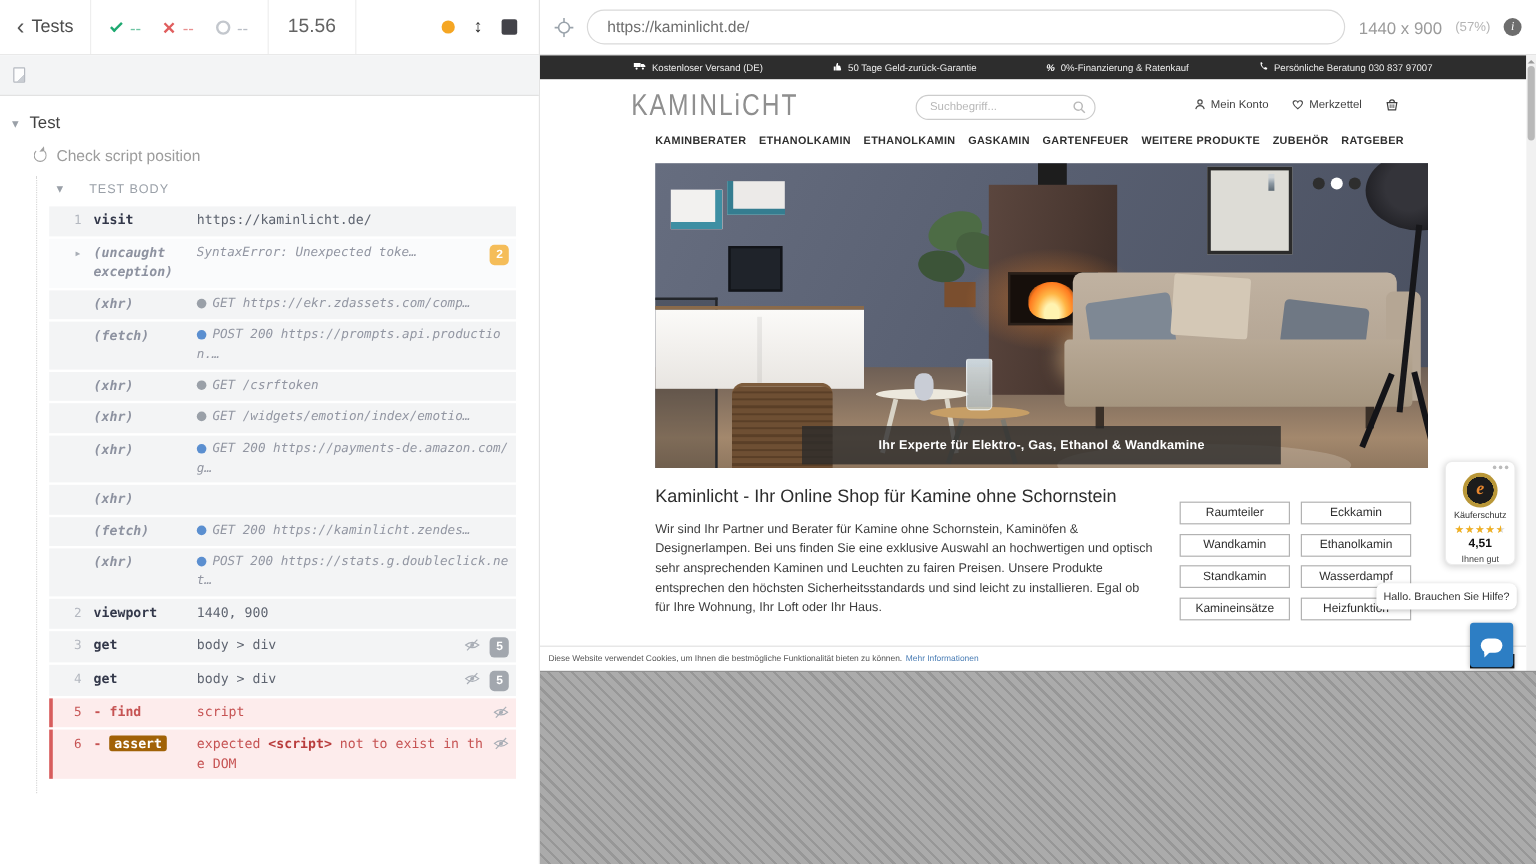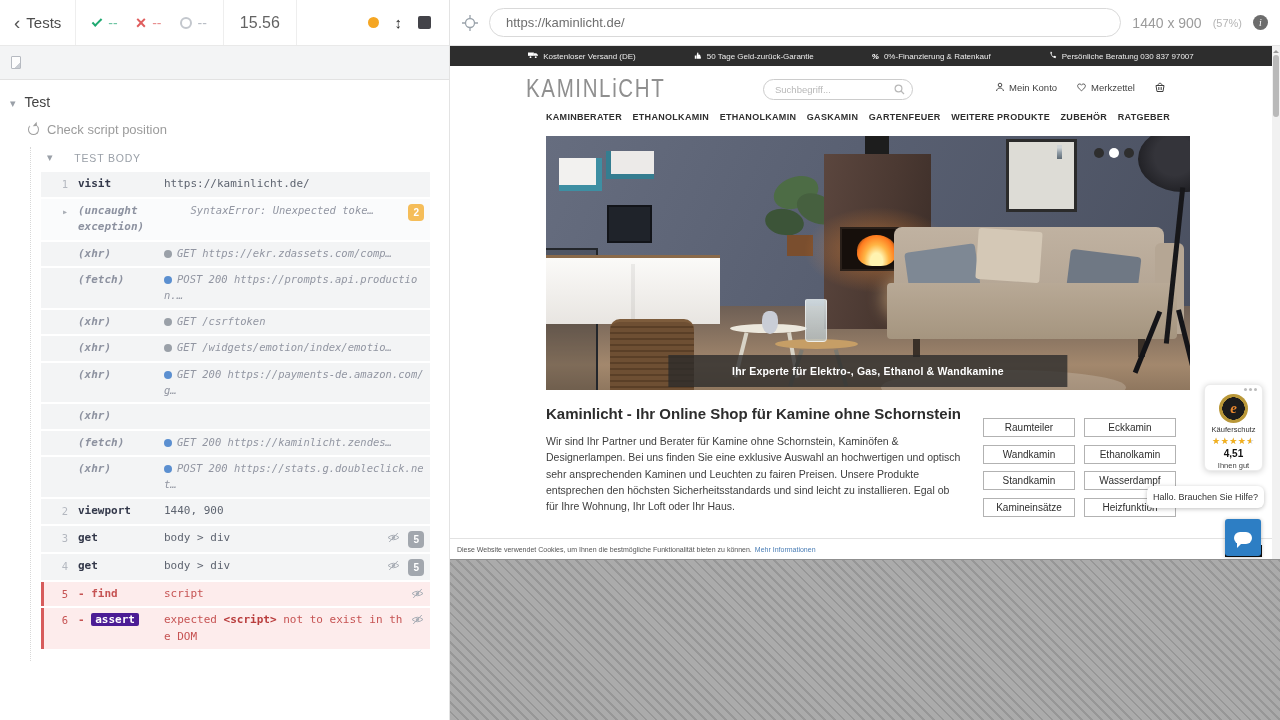--- a/index.html
+++ b/index.html
@@ -38,27 +38,27 @@
   .body-label { display:flex; align-items:center; gap:21px; font-size:10.5px; letter-spacing:.8px; color:#9aa0a8; padding:4px 0 8px 16px; }
   .cmd-list { margin-left:10px; width:389px; }
   .cmd-row { display:flex; align-items:flex-start; background:#f3f4f5; margin-bottom:2px; padding:4px 6px 4px 0; border-left:3px solid transparent; font-family:"DejaVu Sans Mono", monospace; font-size:11px; line-height:1.5; cursor:pointer; }
   .cmd-num { flex:none; width:24px; text-align:right; margin-right:10px; color:#b4b8c0; font-size:10.5px; padding-top:1px; }
   .expander::before { content:"\25B8"; color:#a9aeb6; font-size:10px; }
   .cmd-method { flex:none; width:78px; margin-right:8px; font-weight:bold; color:#33384a; word-break:break-word; }
   .cmd-msg { flex:1; min-width:0; color:#5e6470; word-break:break-all; }
   .event .cmd-method { font-style:italic; color:#8d92a0; }
   .event .cmd-msg { font-style:italic; color:#9296a2; font-size:10.5px; }
   .exception { background:#fafbfc; }
-  .exception .cmd-msg { text-align:center; }
+  .exception .cmd-msg { text-align:left; }
   .dot { display:inline-block; width:8px; height:8px; border-radius:50%; margin-right:5px; vertical-align:-1px; }
   .dot.gray { background:#9aa0a8; } .dot.blue { background:#5b8fd0; }
   .failed { background:#fdecec; border-left-color:#d75c5c; }
   .failed .cmd-num, .failed .cmd-method, .failed .cmd-msg { color:#c65353; font-style:normal; }
   .mprefix { font-weight:bold; }
-  .badge-assert { background:#4c1d95; color:#fff; padding:0 4px; border-radius:2px; }
+  .badge-assert { background:#a16207; color:#fff; padding:0 4px; border-radius:2px; }
   .code-pill { font-weight:bold; color:#b93d3d; }
   .count-badge { flex:none; margin-left:8px; margin-top:1px; border-radius:4px; font-size:10px; font-weight:bold; padding:1px 5px; color:#fff; font-family:"Liberation Sans",sans-serif; }
   .count-badge.orange { background:#f5bd59; } .count-badge.gray { background:#a2a7ae; }
   .eye-ic { flex:none; margin-left:8px; margin-top:2px; }
 
   
   #browser { position:absolute; left:450px; top:0; width:830px; height:720px; background:#fff; }
   .br-header { height:46px; border-bottom:1px solid #e4e4e4; display:flex; align-items:center; gap:11px; padding:0 12px; }
   .url-pill { flex:1; height:29px; border:1px solid #d9d9d9; border-radius:15px; background:#fff; font-size:13px; color:#6e6e6e; padding:0 16px; outline:none; font-family:"Liberation Sans",sans-serif; }
   .vp-label { color:#9b9b9b; font-size:14px; white-space:nowrap; }
@@ -137,21 +137,21 @@
   .tleg3 { left:38.5%; transform:rotate(18deg); } .tleg4 { left:45.5%; transform:rotate(-16deg); }
   .glass { left:40.2%; top:64%; width:3.4%; height:17%; background:linear-gradient(rgba(225,235,238,.85), rgba(190,205,210,.7)); border-radius:2px 2px 4px 4px; border:1px solid rgba(255,255,255,.5); }
   .vase { left:33.5%; top:69%; width:2.6%; height:9%; background:#c9cdd6; border-radius:40% 40% 50% 50%; }
   .rug { left:52%; top:92%; width:38%; height:14%; background:rgba(205,195,180,.35); border-radius:50%; }
   .hero-dots { position:absolute; right:56px; top:12px; display:flex; gap:5px; }
   .hero-dot { position:static; width:10px; height:10px; border-radius:50%; background:#2e2e2e; cursor:pointer; }
   .hero-dot.active { background:#fff; }
   .hero-caption { left:50%; bottom:3px; transform:translateX(-50%); width:62%; height:32px; background:rgba(42,42,42,.78); color:#fff; font-size:10.5px; font-weight:bold; display:flex; align-items:center; justify-content:center; letter-spacing:.2px; white-space:nowrap; }
 
   
-  .content-head { position:absolute; left:96px; top:359px; font-size:15px; font-weight:bold; color:#2d2d2d; }
+  .content-head { position:absolute; left:96px; top:359px; font-size:15px; font-weight:normal; color:#2d2d2d; }
   .content-p { position:absolute; left:96px; top:387px; width:416px; font-size:10.5px; color:#3e3e3e; line-height:1.55; }
   .btn-grid { position:absolute; left:533px; top:372px; display:grid; grid-template-columns:92px 92px; gap:7.5px 9px; }
   .cat-btn { height:19px; border:1px solid #b2b2b2; background:#fff; font-size:10px; color:#2e2e2e; display:flex; align-items:center; justify-content:center; cursor:pointer; font-family:"Liberation Sans",sans-serif; }
 
   
   .cookie { position:absolute; left:0; bottom:0; width:100%; height:21px; background:#fff; border-top:1px solid #e2e2e2; display:flex; align-items:center; gap:3px; padding-left:7px; font-size:7px; color:#555; }
   .cookie-link { color:#4a7db5; cursor:pointer; }
   .cookie-accept { position:absolute; right:10px; bottom:2px; width:37px; height:12px; background:#101010; border:none; cursor:pointer; }
 
   

